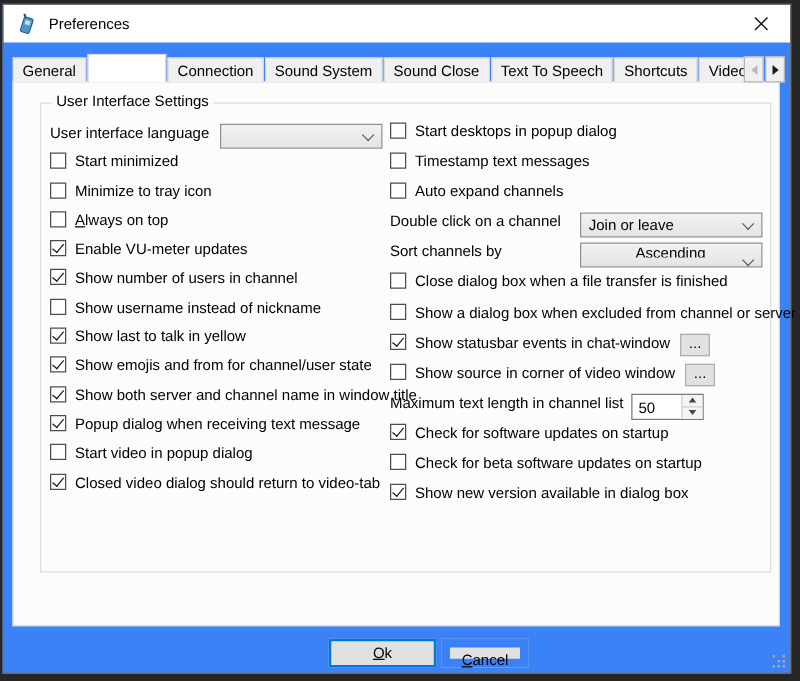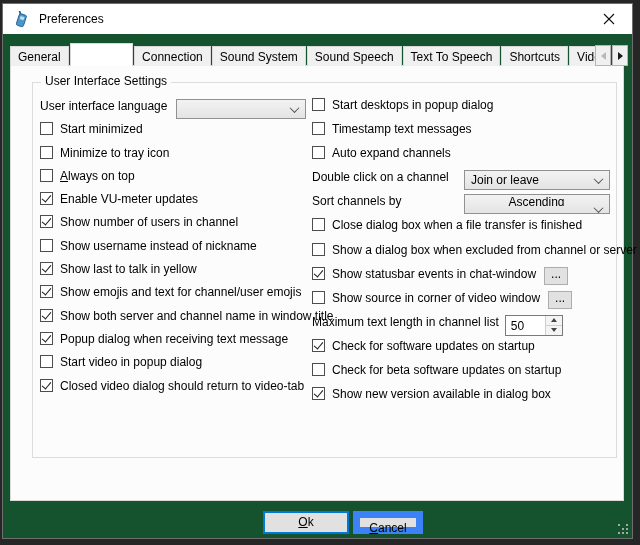--- a/index.html
+++ b/index.html
@@ -7,21 +7,21 @@
   body {
     position: relative;
     background: #262626;
     font-family: "Liberation Sans", sans-serif;
     font-size: 12px;
     color: #000;
     overflow: hidden;
   }
   .window {
     position: absolute; left: 2px; top: 3px; width: 631px; height: 536px;
-    background: #14532d; border: 1px solid #6e6e6e;
+    background: #3b82f6; border: 1px solid #6e6e6e;
   }
   
   .titlebar { height: 30px; background: #ffffff; display: flex; align-items: center; padding-left: 10px; }
   .title-icon { width: 17px; height: 17px; flex: none; }
   .title-text { margin-left: 9px; font-size: 12px; color: #000; }
   .close-btn { margin-left: auto; width: 46px; height: 30px; display: flex; align-items: center; justify-content: center; cursor: default; }
   
   .tabbar { position: absolute; left: 7px; top: 39px; width: 588px; height: 23px; display: flex; align-items: flex-end; overflow: hidden; z-index: 2; white-space: nowrap; }
   .tab {
     height: 20px; background: #f0f0f0; border: 1px solid #d9d9d9; border-bottom: none;
@@ -105,21 +105,21 @@
         <line x1="11" y1="1" x2="1" y2="11" stroke="#111" stroke-width="1.1"></line>
       </svg>
     </span>
   </div>
 
   <div class="tabbar">
     <div class="tab"><span>General</span></div>
     <div class="tab checked"><span>Display</span></div>
     <div class="tab"><span>Connection</span></div>
     <div class="tab"><span>Sound System</span></div>
-    <div class="tab"><span>Sound Speech</span></div>
+    <div class="tab"><span>Sound Close</span></div>
     <div class="tab"><span>Text To Speech</span></div>
     <div class="tab"><span>Shortcuts</span></div>
     <div class="tab"><span>Video</span></div>
   </div>
   <div class="tab-scroll">
     <div class="tab-arrow">
         <span class="tri-left"></span>
       </div>
     <div class="tab-arrow checked">
         <span class="tri-right"></span>
@@ -161,21 +161,21 @@
         <div class="row">
             <span class="cb"></span>
             <span class="lbl">Show username instead of nickname</span>
           </div>
         <div class="row">
             <span class="cb checked"></span>
             <span class="lbl">Show last to talk in yellow</span>
           </div>
         <div class="row">
             <span class="cb checked"></span>
-            <span class="lbl">Show emojis and text for channel/user emojis</span>
+            <span class="lbl">Show emojis and from for channel/user state</span>
           </div>
         <div class="row">
             <span class="cb checked"></span>
             <span class="lbl">Show both server and channel name in window title</span>
           </div>
         <div class="row">
             <span class="cb checked"></span>
             <span class="lbl">Popup dialog when receiving text message</span>
           </div>
         <div class="row">

